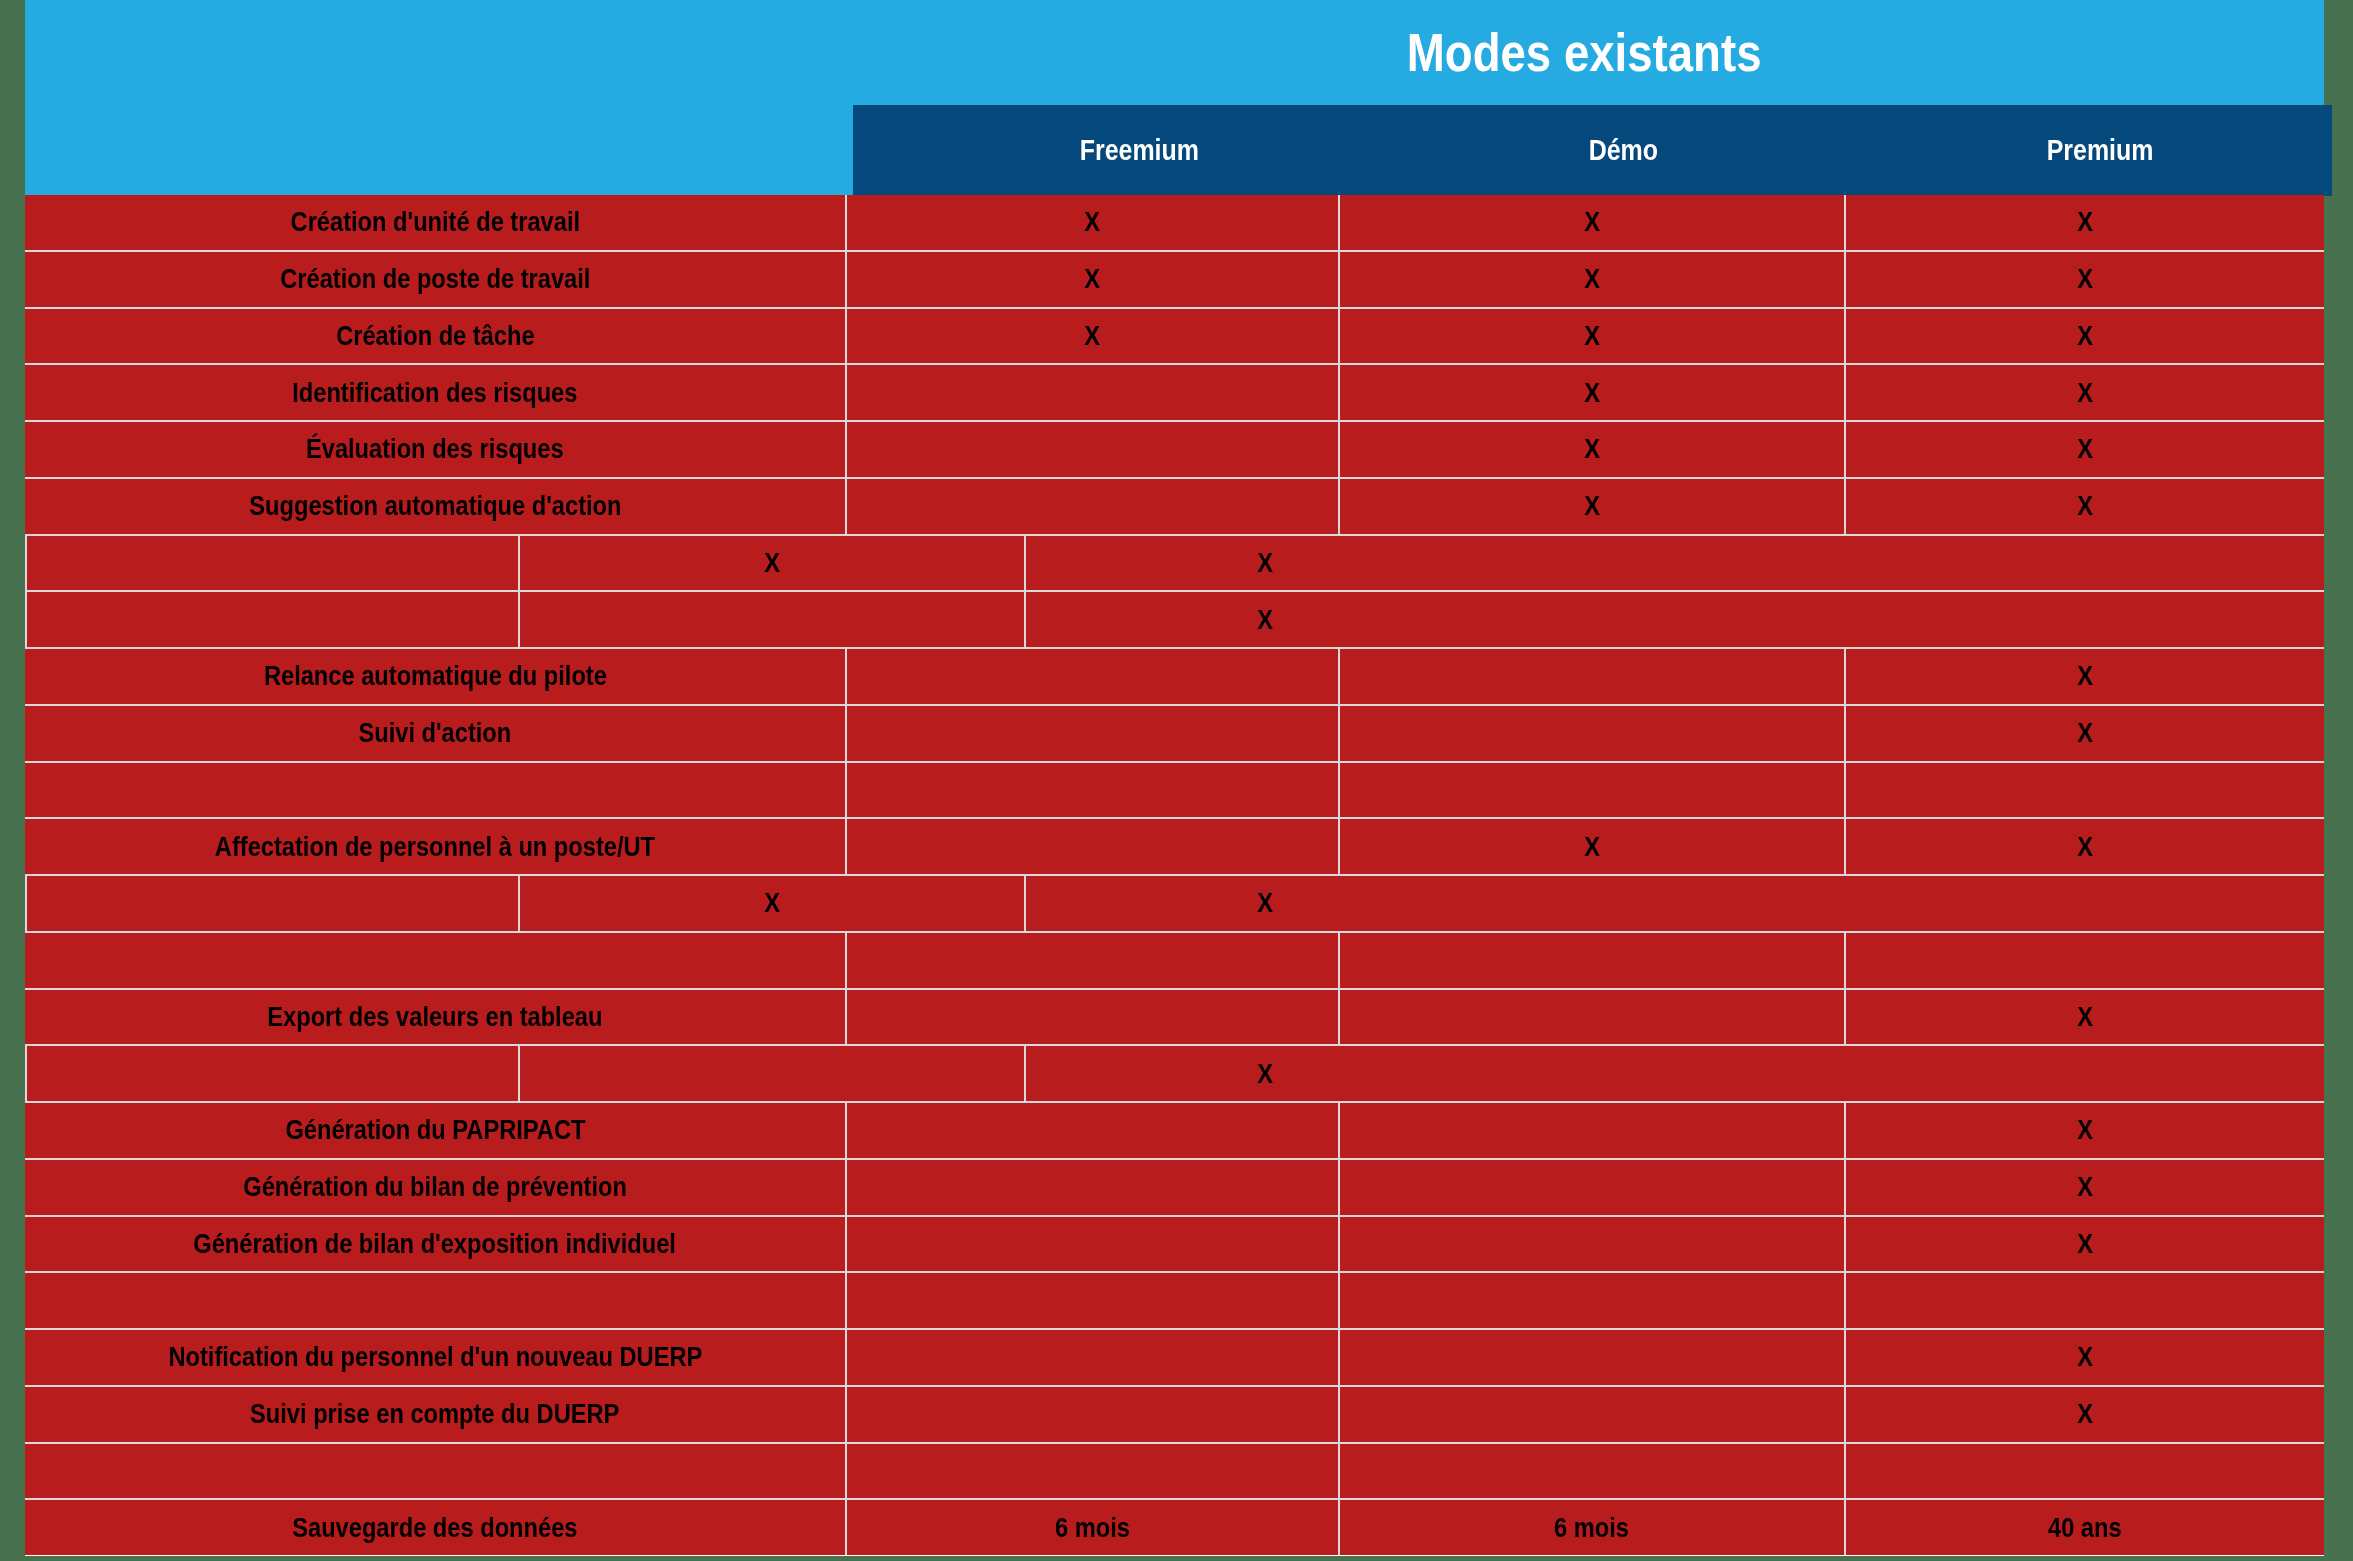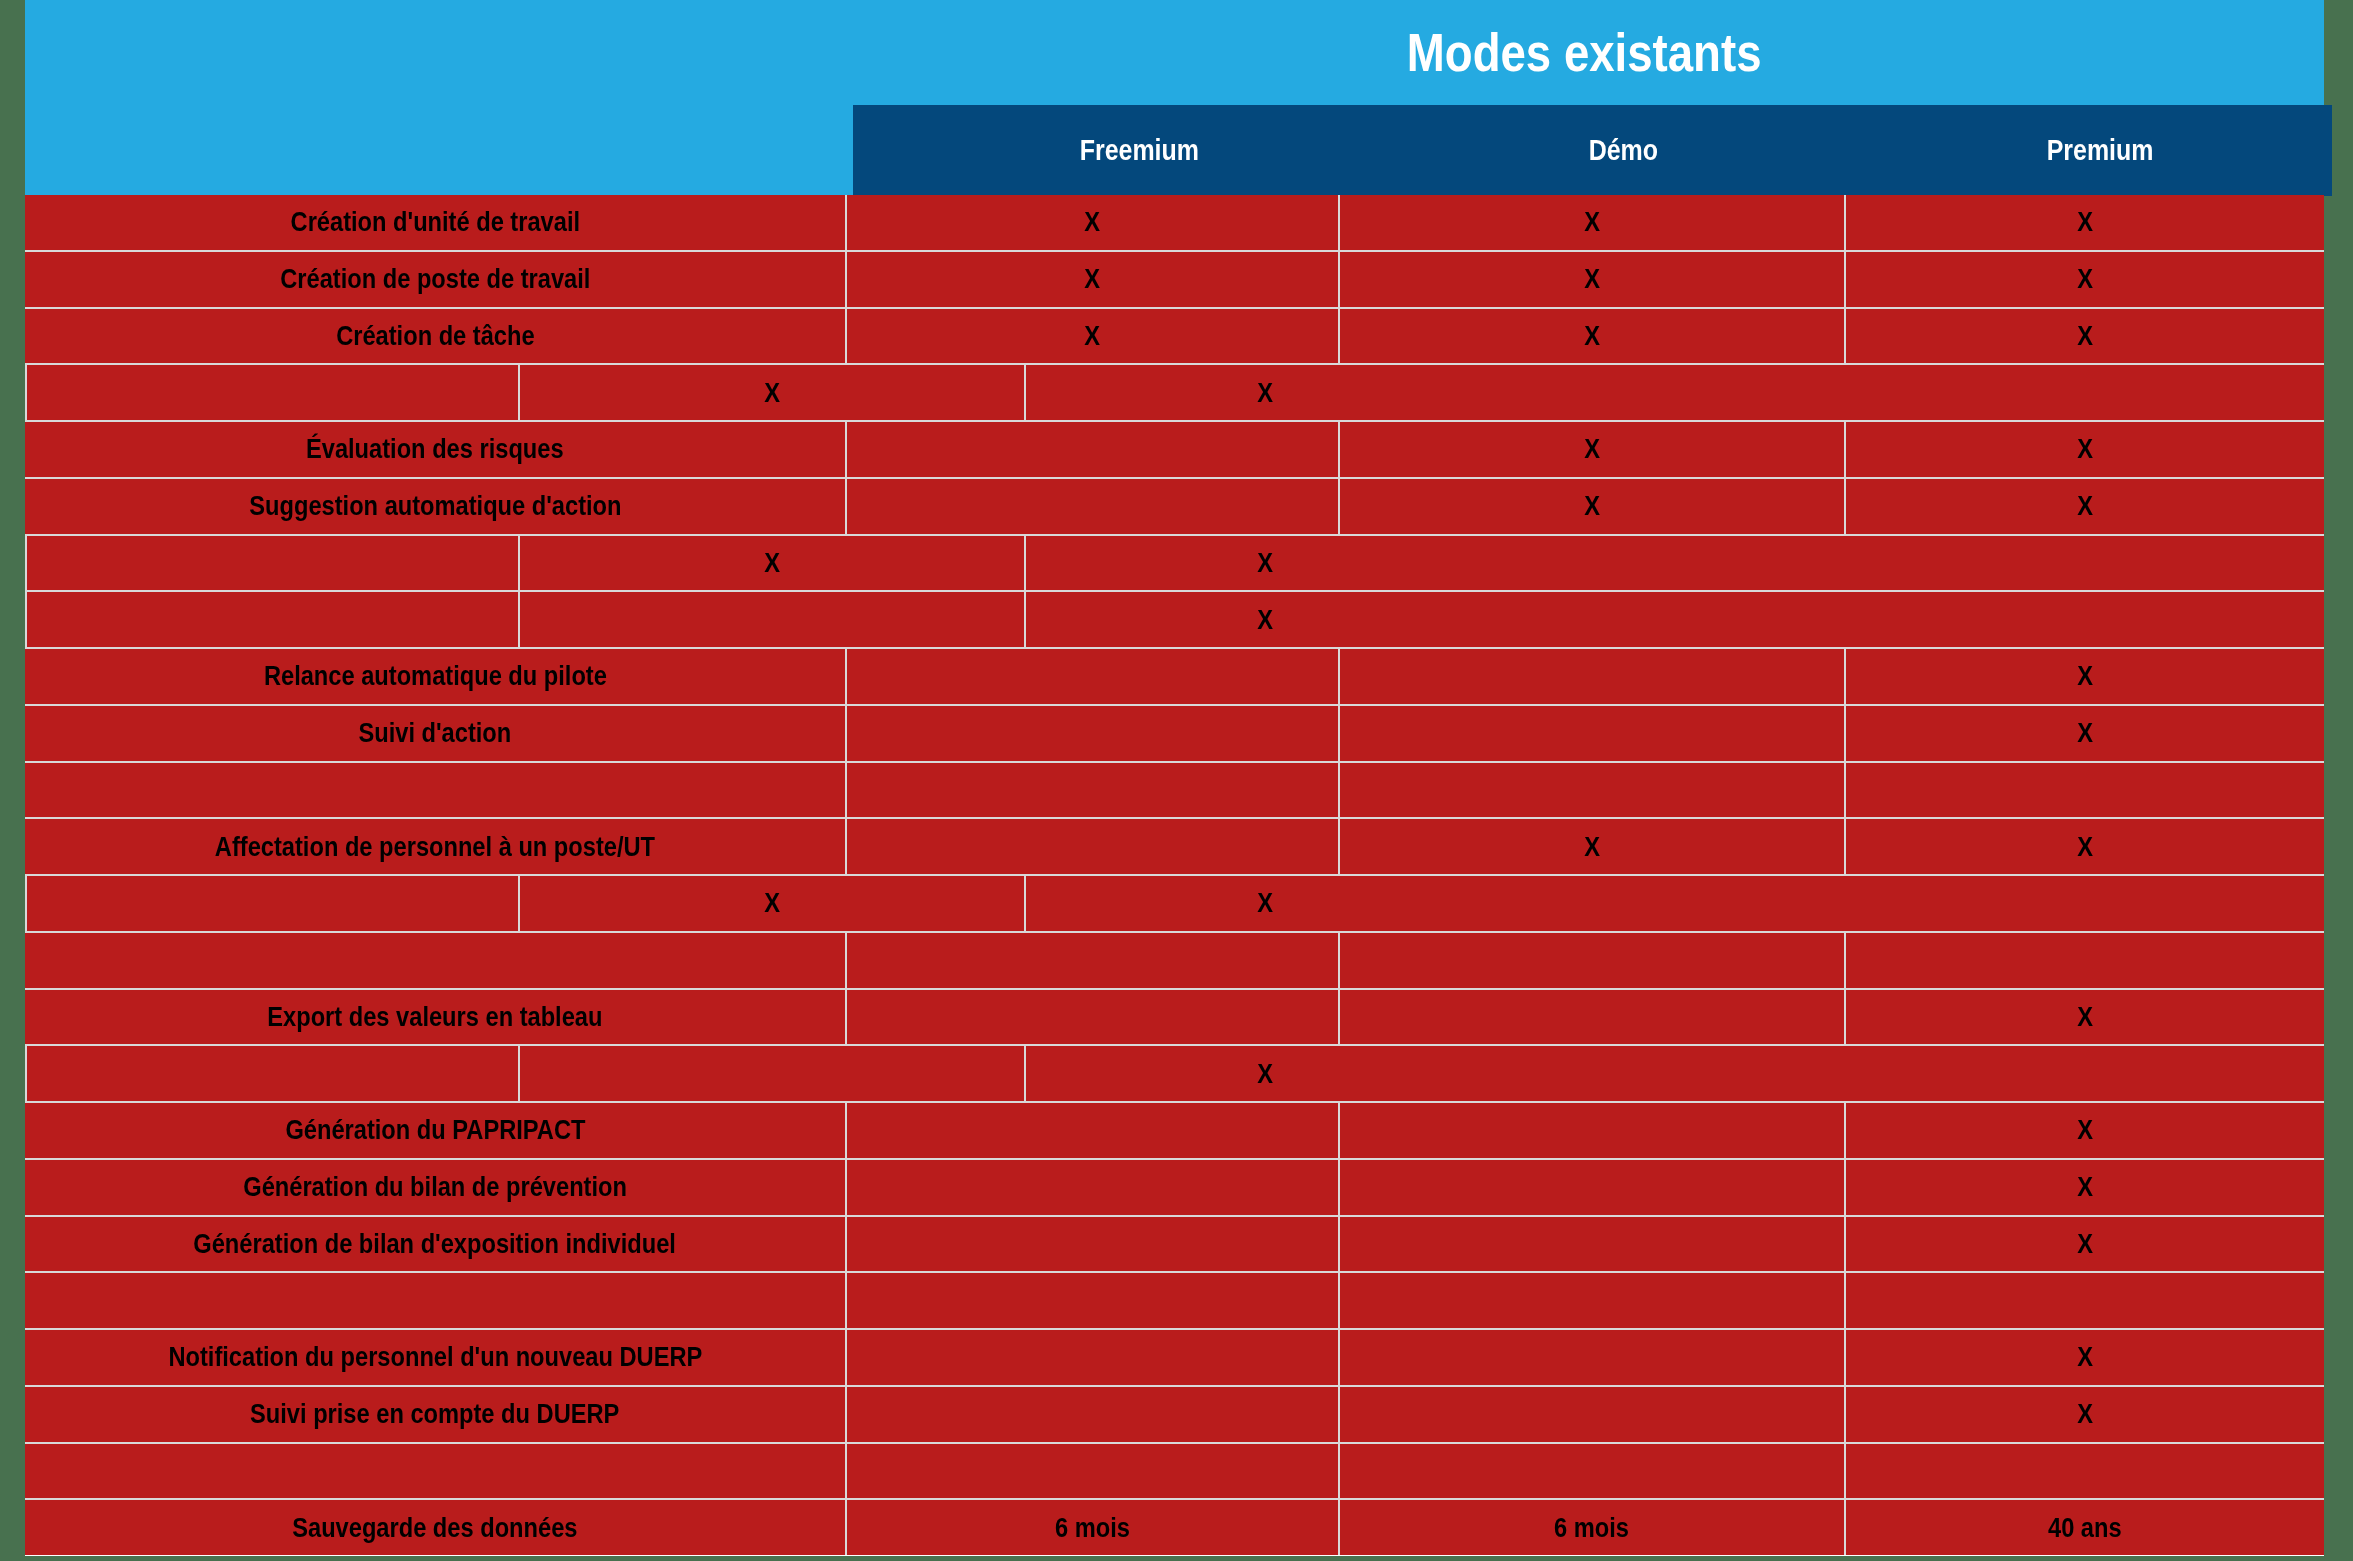--- a/index.html
+++ b/index.html
@@ -110,20 +110,23 @@
           <span class="txt">X</span>
         </div>
         <div class="cell c-v2">
           <span class="txt">X</span>
         </div>
         <div class="cell c-v3">
           <span class="txt">X</span>
         </div>
       </div>
       <div class="frow bt">
+        <div class="cell c-label">
+          <span class="txt">Identification des risques</span>
+        </div>
         <div class="cell c-v1">
           <span class="txt"></span>
         </div>
         <div class="cell c-v2">
           <span class="txt">X</span>
         </div>
         <div class="cell c-v3">
           <span class="txt">X</span>
         </div>
       </div>

